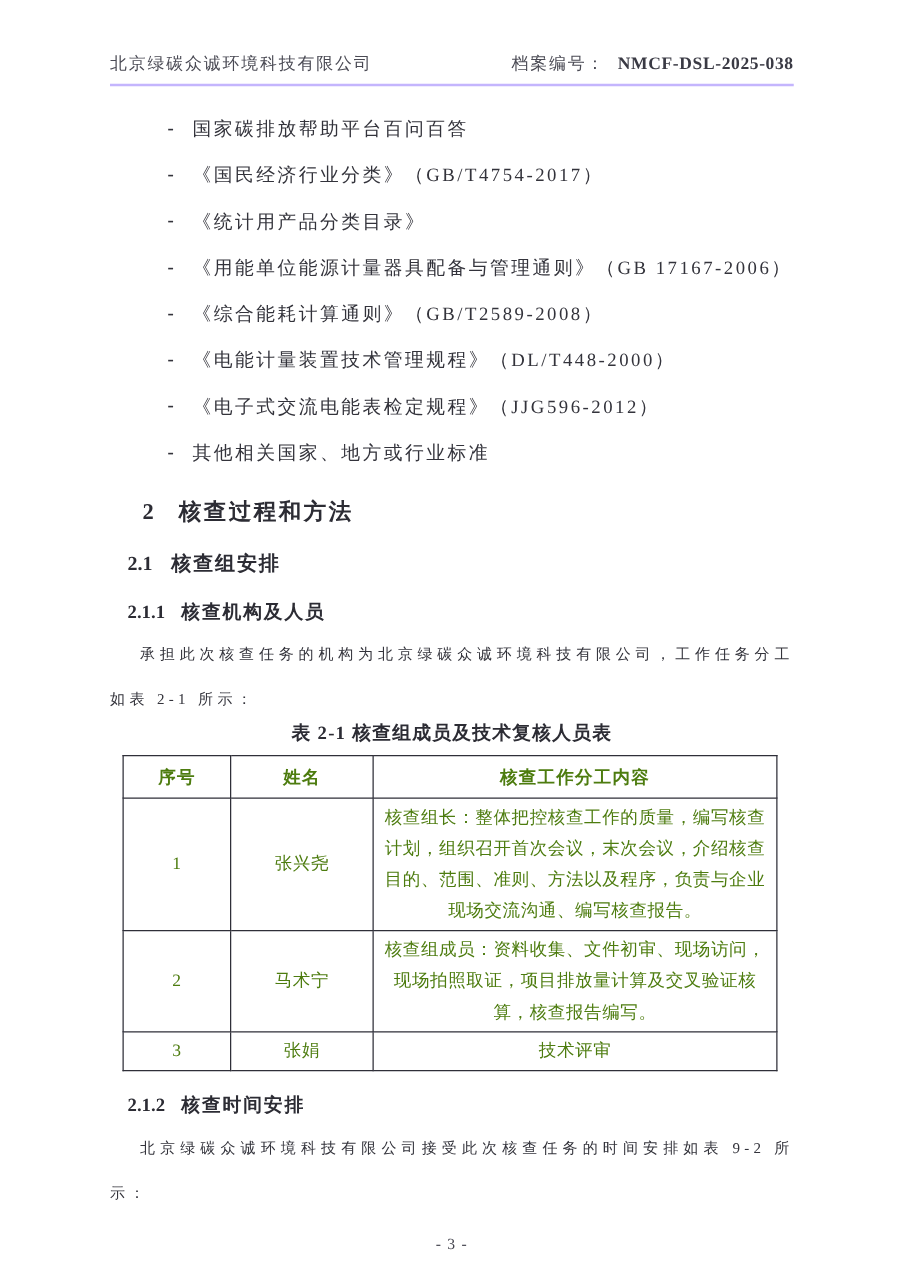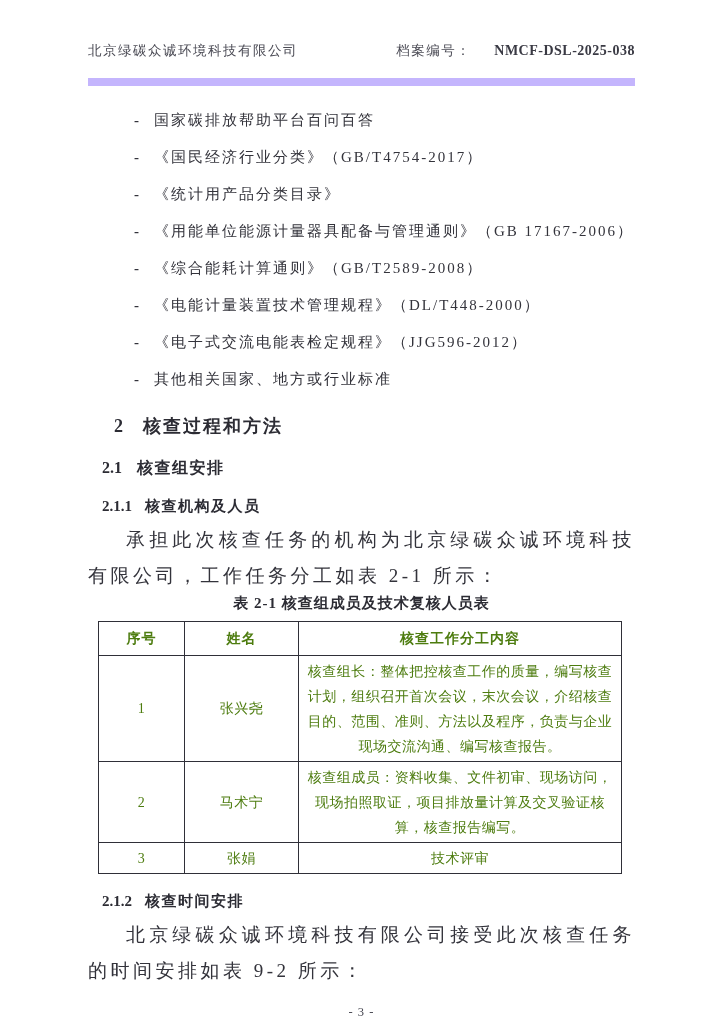--- a/index.html
+++ b/index.html
@@ -9,47 +9,47 @@
     background: #ffffff;
     box-sizing: border-box;
     padding: 42px 88px 0 88px;
     overflow: hidden;
     font-family: "Liberation Serif", "DejaVu Serif", serif;
     color: #33333b;
   }
   
   .doc-header {
     display: flex; justify-content: space-between; align-items: flex-end;
-    padding-bottom: 18px;
-    border-bottom: 8px solid #c4b5fd;
+    padding-bottom: 7px;
+    border-bottom: 2px solid #c4b5fd;
     font-size: 13.5px;
     color: #4a4a54;
     letter-spacing: 1.5px;
   }
-  .archive { display: flex; align-items: baseline; gap: 23px; }
+  .archive { display: flex; align-items: baseline; gap: 10px; }
   .archive .num { font-weight: bold; color: #3a3a44; letter-spacing: 0.5px; font-size: 14px; }
   
   .ref-list { margin: 16px 0 0 46px; }
   .ref-item {
     display: flex; align-items: center; gap: 15px;
     height: 37px;
     font-size: 15px; letter-spacing: 2px;
   }
   .ref-item .dash { font-weight: bold; letter-spacing: 0; }
   
   .h-chapter { margin: 16px 0 0 26px; font-size: 18px; font-weight: bold; letter-spacing: 2px; color: #2c2c34; }
   .h-chapter .h-num { margin-right: 20px; letter-spacing: 0; }
   .h-section { margin: 20px 0 0 14px; font-size: 16px; font-weight: bold; letter-spacing: 1.5px; color: #2c2c34; }
   .h-section .h-num { margin-right: 15px; letter-spacing: 0; }
   .h-subsection { margin: 18px 0 0 14px; font-size: 15px; font-weight: bold; letter-spacing: 1.5px; color: #2c2c34; }
   .h-subsection .h-num { margin-right: 13px; letter-spacing: 0; }
   
   .body-p {
     margin: 6px 0 0 0;
-    font-size: 19px; line-height: 36px;
+    font-size: 12px; line-height: 36px;
     text-indent: 2em;
     text-align: justify;
     text-justify: inter-character;
     letter-spacing: 3.5px;
   }
   
   .tbl-caption {
     margin-top: 0;
     text-align: center; font-weight: bold;
     font-size: 15px; letter-spacing: 1px; color: #2c2c34;

